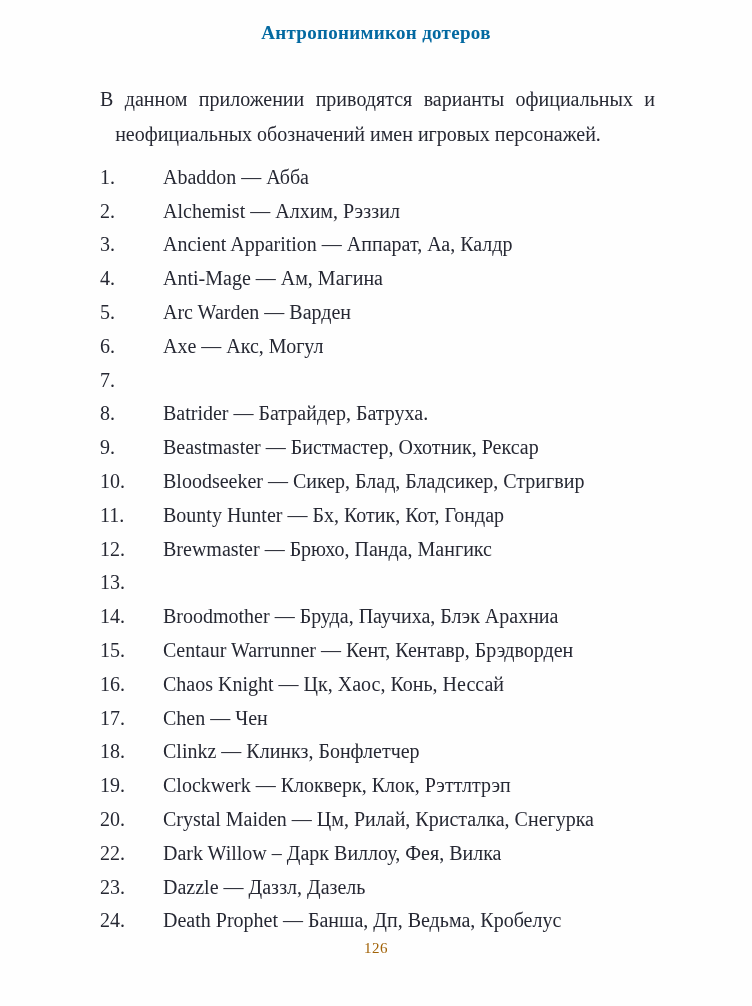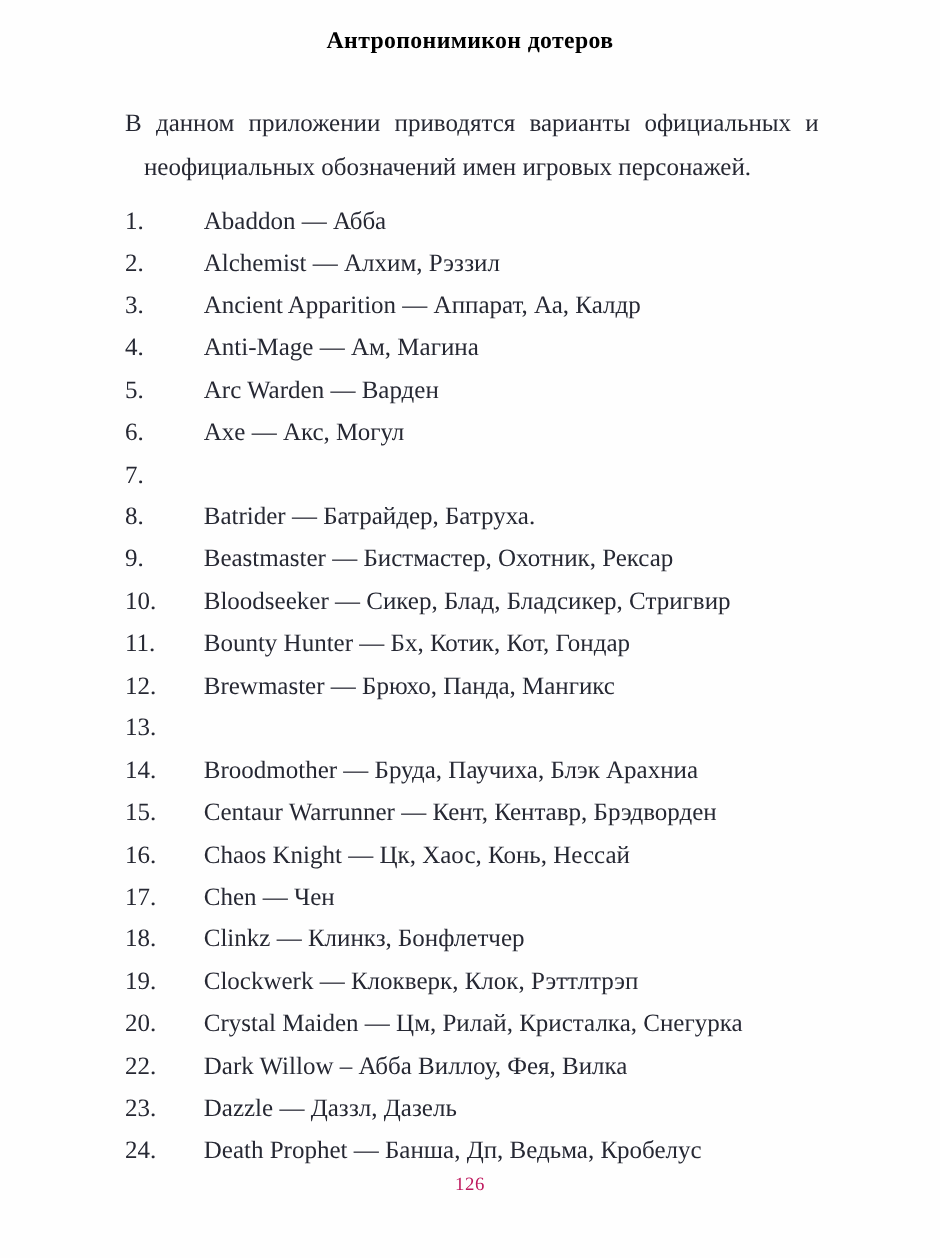--- a/index.html
+++ b/index.html
@@ -20,21 +20,21 @@
     inset: 0;
     background: #fefefe;
   }
   .title {
     margin: 0;
     padding-top: 21px;
     text-align: center;
     font-size: 19px;
     line-height: 24px;
     font-weight: bold;
-    color: #000000;
+    color: #0369a1;
     letter-spacing: 0.3px;
   }
   .para {
     margin: 37px 0 8px 61px;
     width: 594px;
     font-size: 20px;
     line-height: 35.2px;
     color: #262833;
   }
   .para-line-1 {
@@ -63,21 +63,21 @@
     white-space: nowrap;
   }
   .hero-item .num {
     position: absolute;
     left: 100px;
   }
   .page-number {
     margin-top: 2px;
     text-align: center;
     font-size: 15px;
-    color: #be185d;
+    color: #a16207;
     letter-spacing: 0.5px;
   }
 </style>
 </head>
 <body>
 
 <div class="page">
 
   <h1 class="title">Антропонимикон дотеров</h1>
 
@@ -160,21 +160,21 @@
       <li class="hero-item">
       <span class="num">19.</span>
       <span class="txt">Clockwerk — Клокверк, Клок, Рэттлтрэп</span>
     </li>
       <li class="hero-item">
       <span class="num">20.</span>
       <span class="txt">Crystal Maiden — Цм, Рилай, Кристалка, Снегурка</span>
     </li>
       <li class="hero-item">
       <span class="num">22.</span>
-      <span class="txt">Dark Willow – Абба Виллоу, Фея, Вилка</span>
+      <span class="txt">Dark Willow – Дарк Виллоу, Фея, Вилка</span>
     </li>
       <li class="hero-item">
       <span class="num">23.</span>
       <span class="txt">Dazzle — Даззл, Дазель</span>
     </li>
       <li class="hero-item">
       <span class="num">24.</span>
       <span class="txt">Death Prophet — Банша, Дп, Ведьма, Кробелус</span>
     </li>
     </ol>

